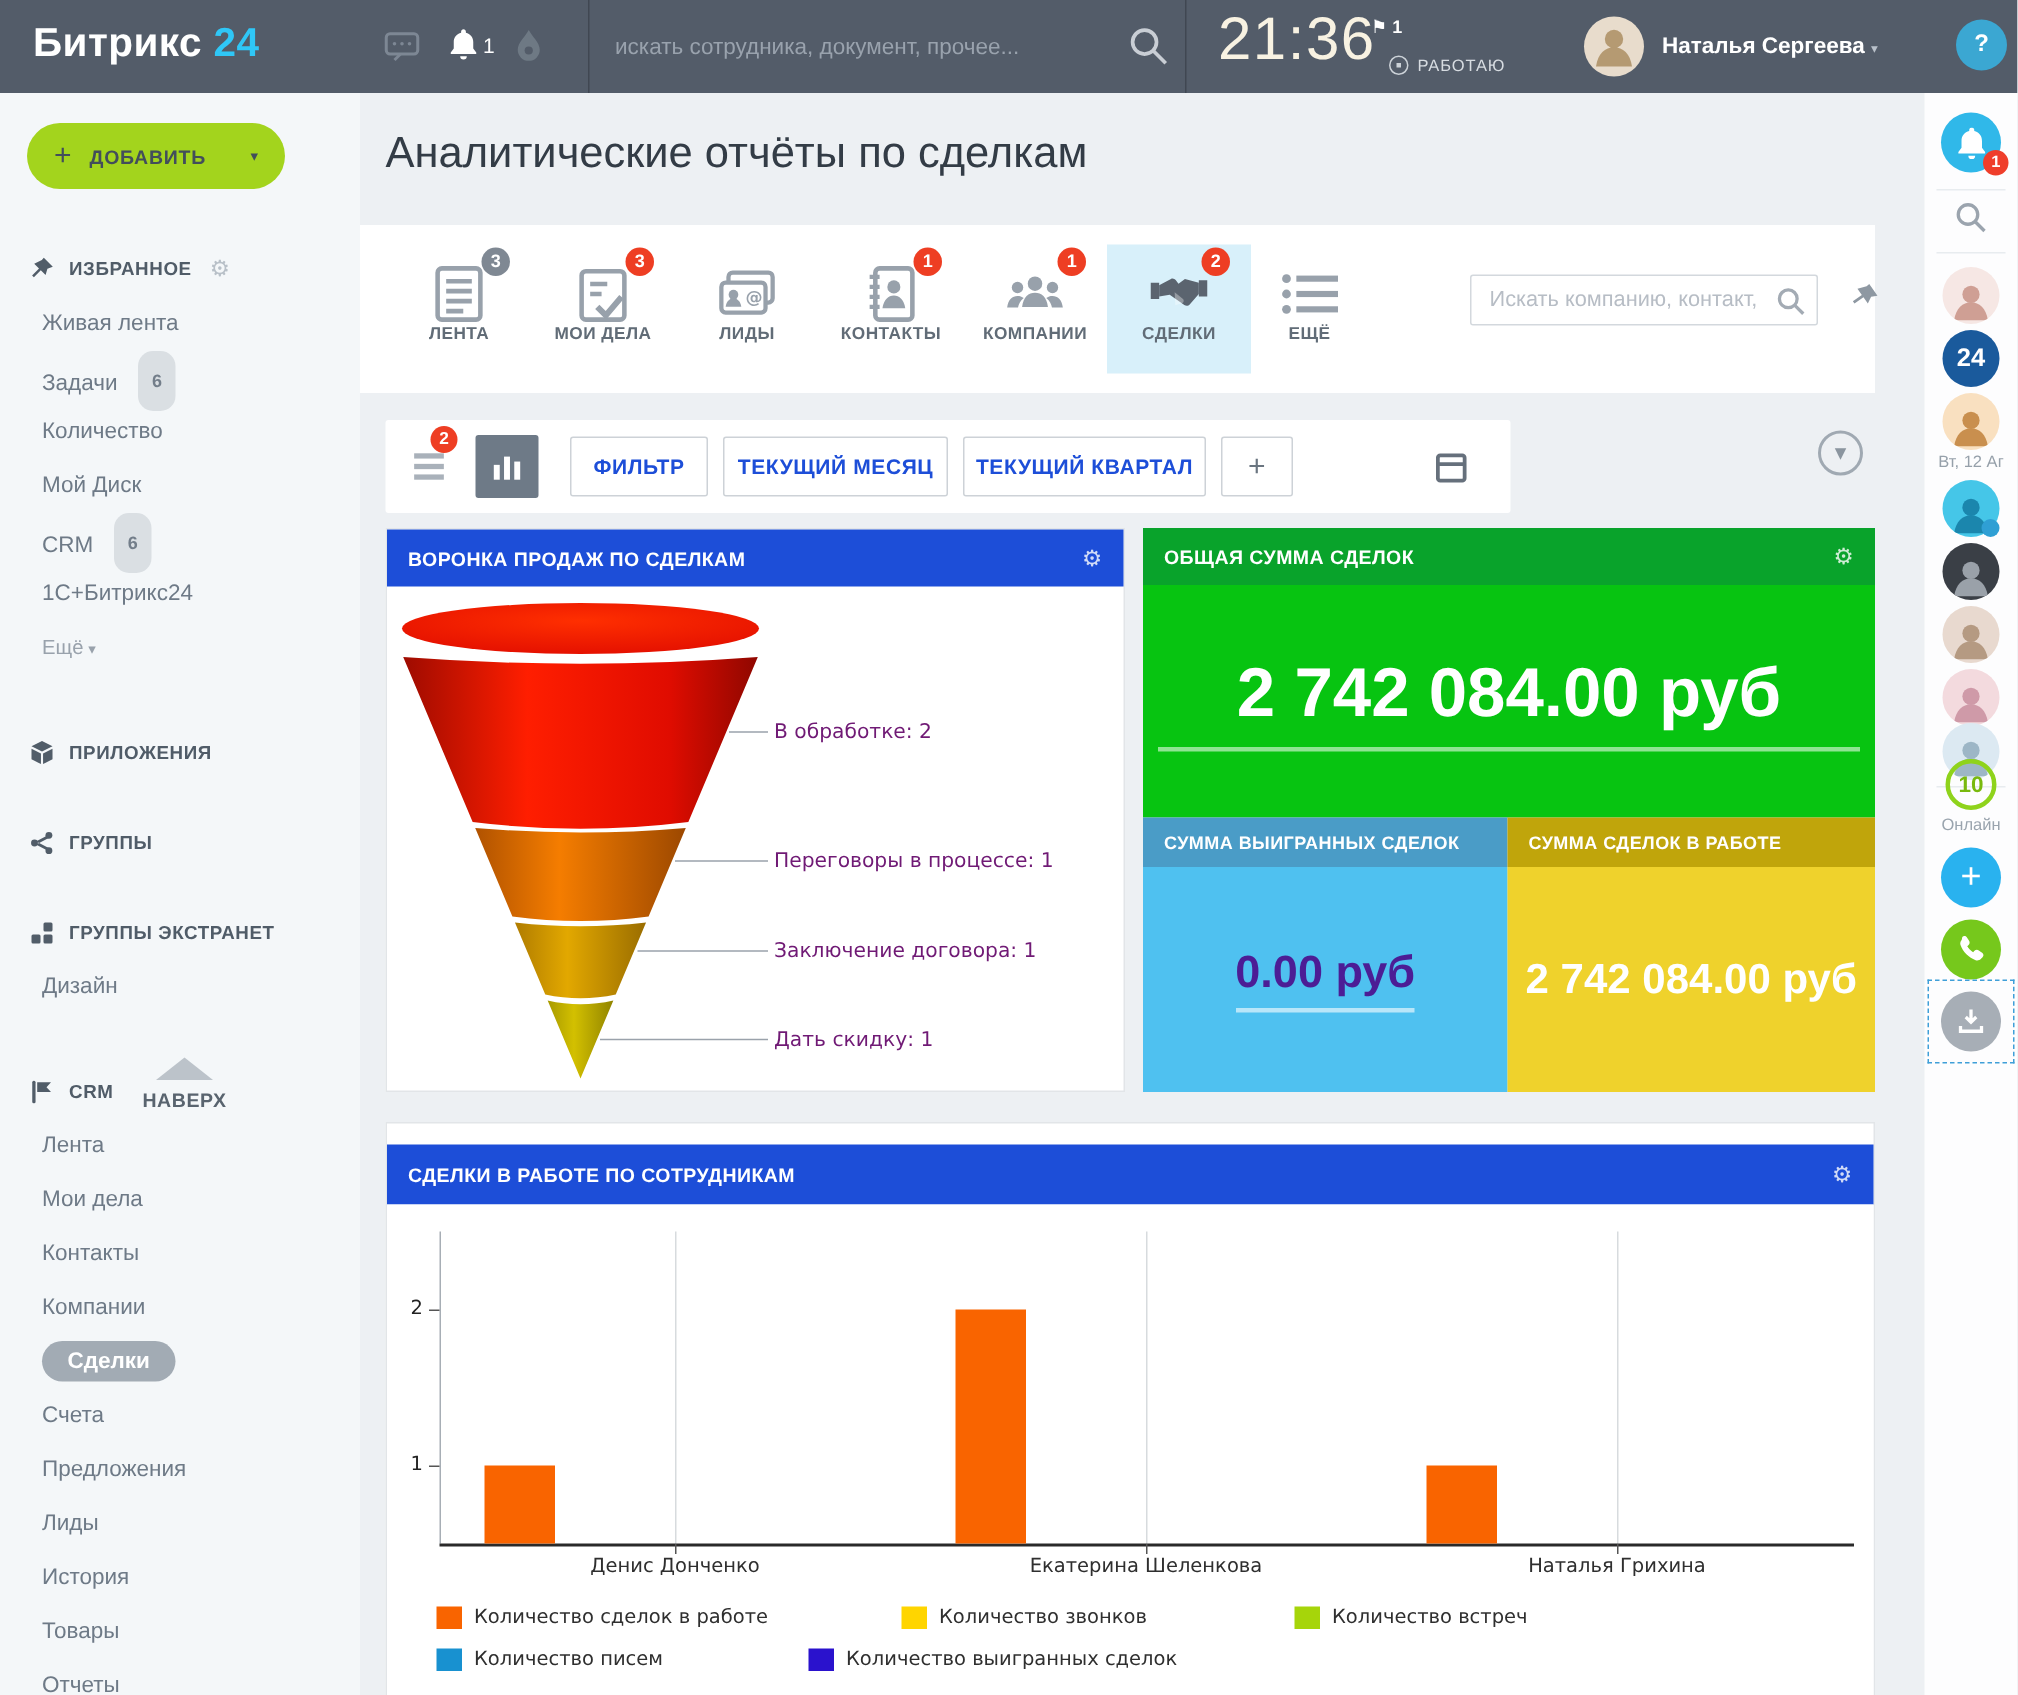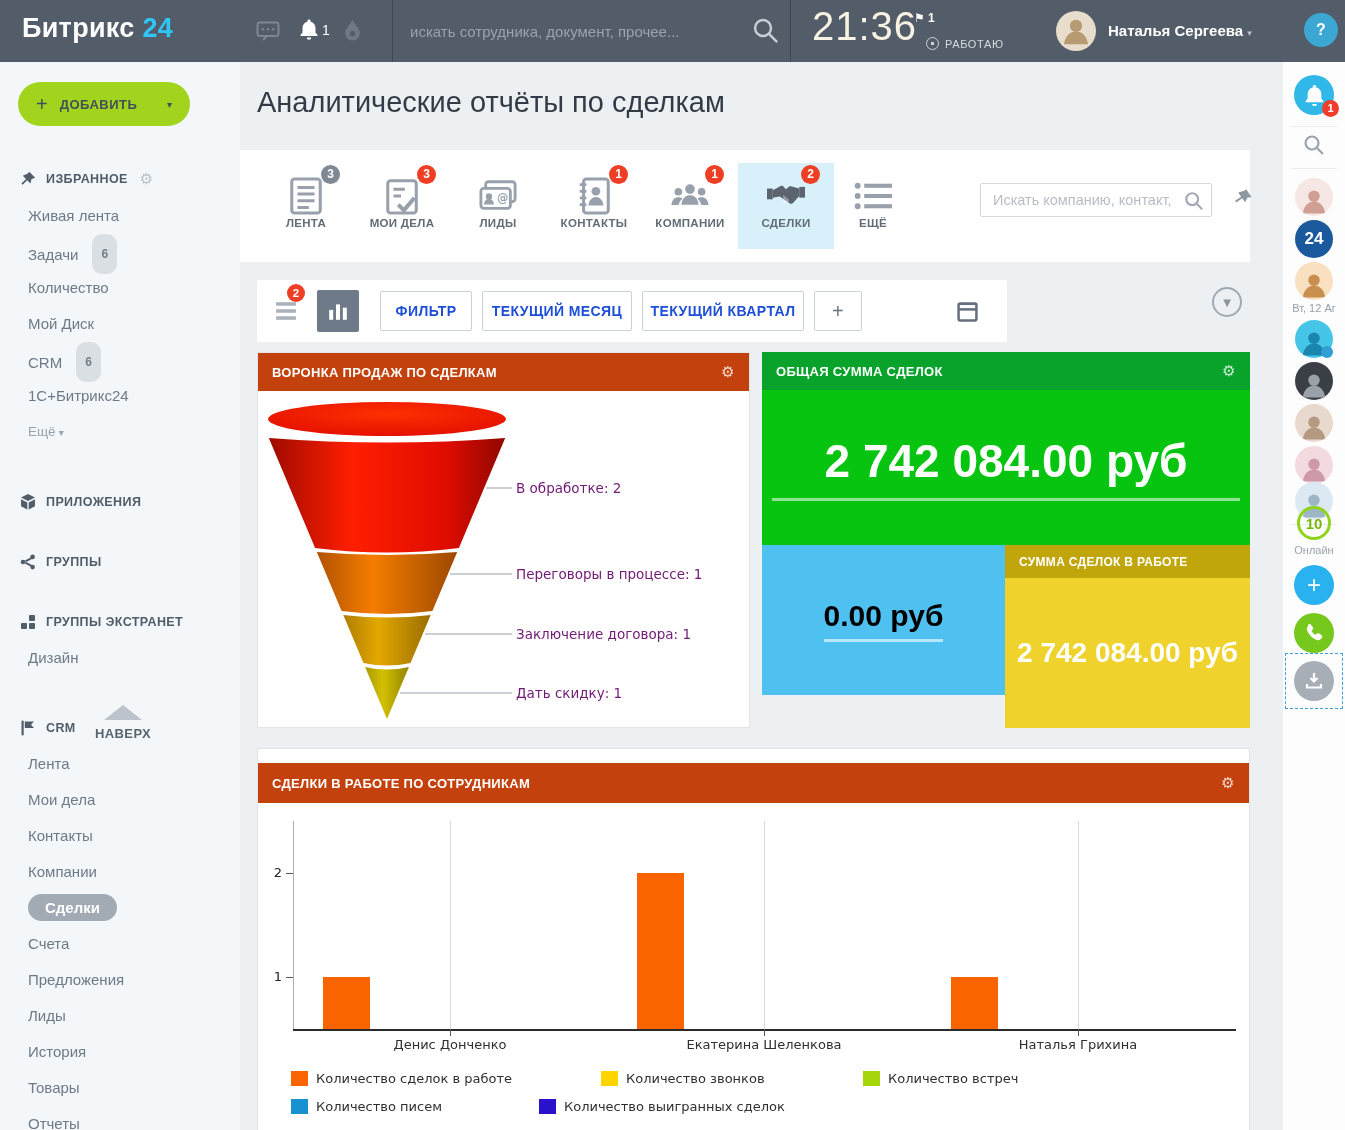--- a/index.html
+++ b/index.html
@@ -72,38 +72,38 @@
   .viewtoggle-badge { position:absolute; left:30px; top:4px; min-width:18px; height:18px; border-radius:9px; background:#ee3e23;
       color:#fff; font-size:11.5px; font-weight:bold; text-align:center; line-height:18px; }
   .viewtoggle-chart { position:absolute; left:60px; top:10px; width:42px; height:42px; background:#6e7a87; border-radius:2px;
       display:flex; align-items:center; justify-content:center; cursor:pointer; }
   .fbtn { position:absolute; top:11px; height:40px; border:1px solid #cdd2d7; border-radius:2px; background:#fff; color:#1d4ed8;
       font-size:14px; font-weight:bold; letter-spacing:.4px; display:flex; align-items:center; justify-content:center; cursor:pointer; }
   .cal-ico { position:absolute; left:700px; top:21px; color:#66707c; cursor:pointer; }
   #collapse-btn { position:absolute; left:1212px; top:287px; width:30px; height:30px; border:2px solid #a0a9b2; border-radius:50%;
       color:#8b959f; font-size:10px; display:flex; align-items:center; justify-content:center; cursor:pointer; background:transparent; }
 
-  .widget-header { height:38px; background:#c2410c; color:#fff; font-size:13px; font-weight:bold; letter-spacing:.3px;
+  .widget-header { height:38px; background:#1d4ed8; color:#fff; font-size:13px; font-weight:bold; letter-spacing:.3px;
       display:flex; align-items:center; padding:0 14px; }
   .widget-header .spacer { flex:1; }
   .wgear { font-family:"DejaVu Sans",sans-serif; font-size:15px; color:rgba(255,255,255,.8); cursor:pointer; }
 
   #funnel-widget { position:absolute; left:257px; top:352px; width:493px; height:376px; background:#fff; border:1px solid #e2e5e8; }
   #funnel-body { position:relative; width:100%; height:338px; }
   .funnel-label { position:absolute; font-size:13.5px; color:#701a75; font-family:"DejaVu Sans",sans-serif; white-space:nowrap; }
 
   #total-widget { position:absolute; left:762px; top:352px; width:488px; }
   #total-widget .widget-header { background:#09a32b; }
   #total-body { height:155px; background:#07c411; display:flex; align-items:center; justify-content:center; }
   #total-value { color:#fff; font-size:46px; font-weight:bold; width:96%; text-align:center; border-bottom:3px solid rgba(255,255,255,.55);
       padding-bottom:10px; white-space:nowrap; }
   #won-widget { position:absolute; left:762px; top:545px; width:243px; }
   #won-widget .widget-header { background:#4a9cc7; height:33px; font-size:12px; }
   #won-body { height:150px; background:#4fc1f0; display:flex; align-items:center; justify-content:center; }
-  #won-value { color:#000000; font-size:30px; font-weight:bold; border-bottom:3px solid rgba(255,255,255,.6); padding-bottom:6px; }
+  #won-value { color:#4c1d95; font-size:30px; font-weight:bold; border-bottom:3px solid rgba(255,255,255,.6); padding-bottom:6px; }
   #work-widget { position:absolute; left:1005px; top:545px; width:245px; }
   #work-widget .widget-header { background:#c0a50b; height:33px; font-size:12px; }
   #work-body { height:150px; background:#efd22c; display:flex; align-items:center; justify-content:center; }
   #work-value { color:#fff; font-size:28px; font-weight:bold; white-space:nowrap; }
 
   #bar-widget { position:absolute; left:257px; top:748px; width:993px; background:#fff; border:1px solid #e2e5e8; }
   #bar-widget .widget-header { height:40px;margin-top:14px; }
   #bar-body { position:relative; width:100%; height:332px; background:#fff; }
   .axis-y { position:absolute; left:35px; top:18px; width:1px; height:208px; background:#a7aeb5; }
   .axis-x { position:absolute; left:35px; top:226px; width:943px; height:2px; background:#2a2a2a; }
@@ -468,20 +468,23 @@
   <div class="widget-header">
     <span>ОБЩАЯ СУММА СДЕЛОК</span>
       <span class="spacer"></span>
     <span class="wgear">⚙</span>
   </div>
   <div id="total-body">
       <div id="total-value">2 742 084.00 руб</div>
     </div>
 </div>
 <div id="won-widget">
+  <div class="widget-header">
+      <span>СУММА ВЫИГРАННЫХ СДЕЛОК</span>
+    </div>
   <div id="won-body">
       <div id="won-value">0.00 руб</div>
     </div>
 </div>
 <div id="work-widget">
   <div class="widget-header">
       <span>СУММА СДЕЛОК В РАБОТЕ</span>
     </div>
   <div id="work-body">
       <div id="work-value">2 742 084.00 руб</div>

